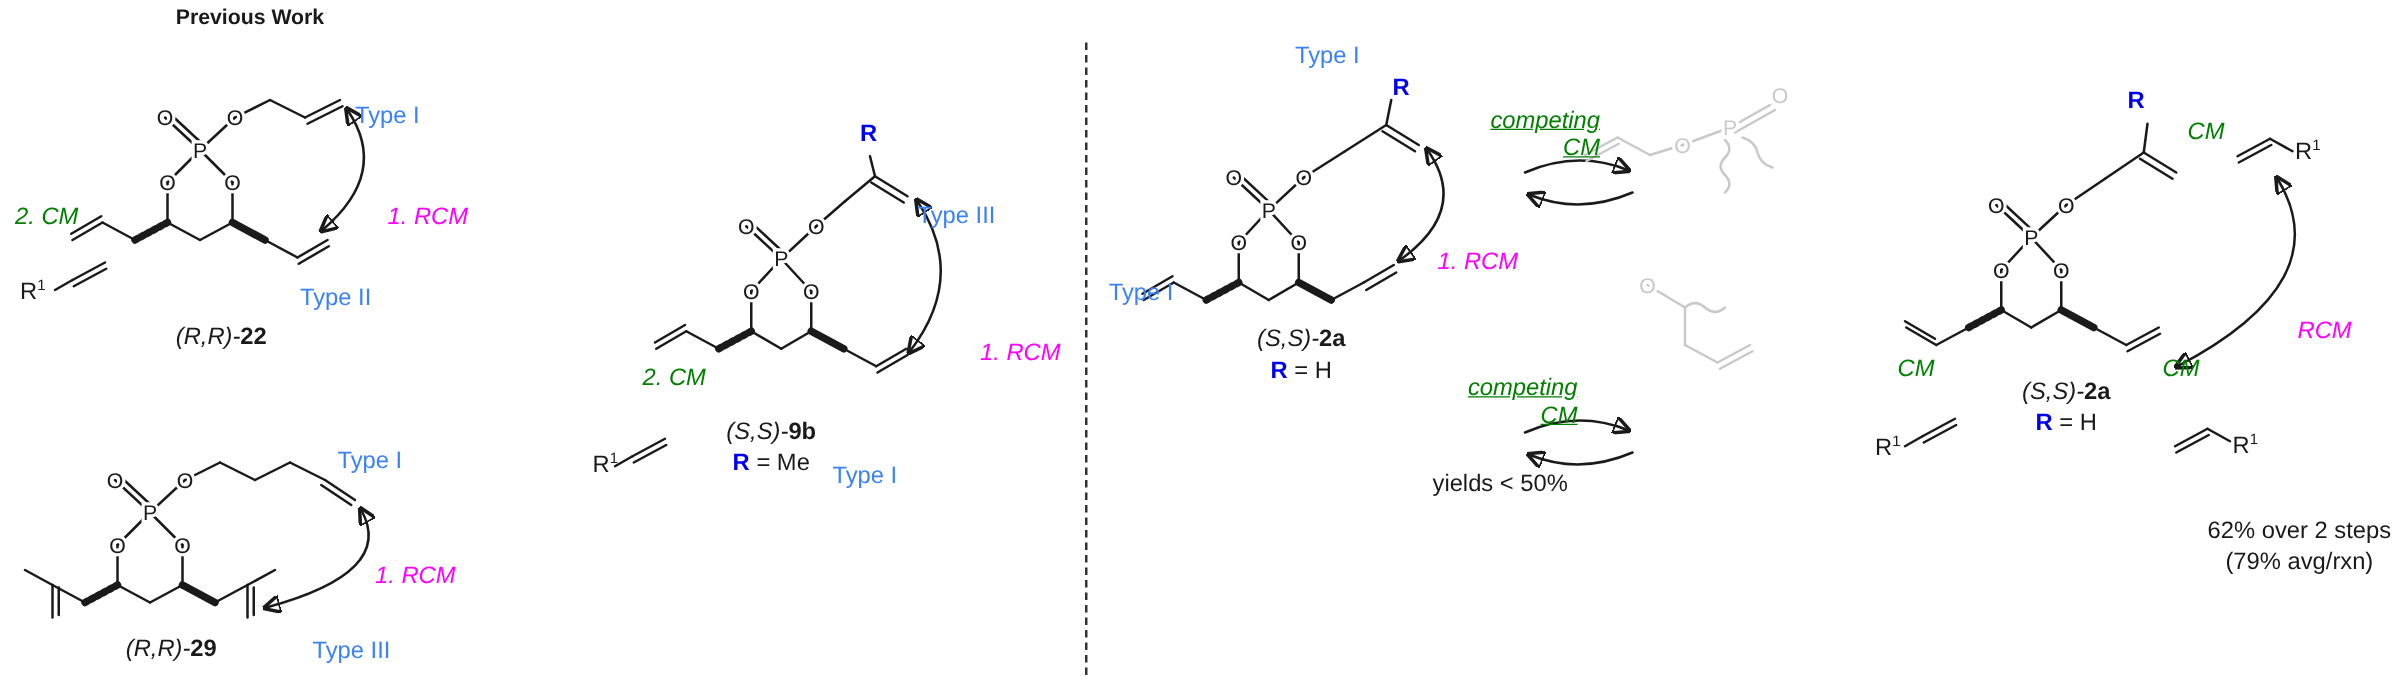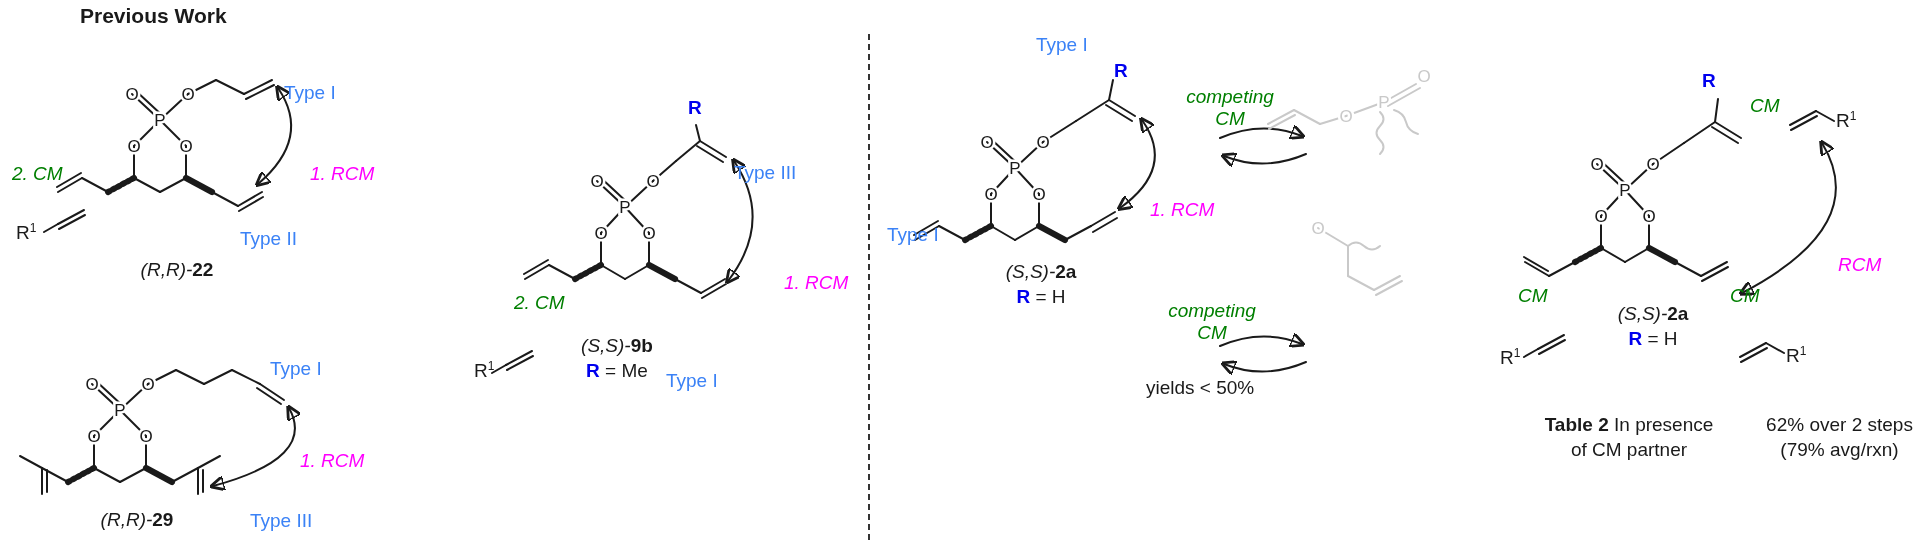--- a/index.html
+++ b/index.html
@@ -11,26 +11,26 @@
   svg .hash{stroke-width:6;stroke-dasharray:2 3.5;}
   svg text{font-family:"Liberation Sans",sans-serif;font-size:17px;text-anchor:middle;
            fill:#1a1a1a;stroke:#fff;stroke-width:5px;paint-order:stroke;}
   svg .ghost line,svg .ghost path{stroke:#c9c9c9;}
   svg .ghost text{fill:#c9c9c9;}
   .lbl{position:absolute;font-size:19px;line-height:1.15;white-space:nowrap;}
   .type{color:#3b82f6;}
   .magenta{color:#ff00ff;font-style:italic;}
   .green{color:#007f00;font-style:italic;}
   .rblue{color:#0000ee;font-weight:bold;}
-  .center{text-align:center;white-space:normal;}
+  .center{text-align:right;white-space:normal;text-decoration:underline;}
   .block{display:block;}
   .caption{position:absolute;font-size:19px;text-align:center;line-height:1.25;}
   .caption .stereo{font-style:italic;}
   .caption b{font-weight:bold;}
-  .hdr{position:absolute;font-size:21px;}
+  .hdr{position:absolute;font-size:17px;text-align:center;}
   .hdr.b{font-weight:bold;}
   .hdr.i{font-style:italic;}
   .tcap{position:absolute;font-size:19px;text-align:center;line-height:1.3;}
   .twbox{position:absolute;border:2px solid #222;padding:7px 16px;font-size:20px;background:#fff;white-space:nowrap;}
   .divider{position:absolute;width:0;border-left:2px dashed #333;}
   .r1 sup{font-size:12px;}
 </style>
 </head>
 <body>
 
@@ -307,19 +307,18 @@
   <div class="lbl rblue" style="left:1702px;top:70px">R</div>
   <div class="lbl green" style="left:1750px;top:95px">CM</div>
   <div class="lbl r1" style="left:1836px;top:110px"><span>R</span><sup>1</sup></div>
   <div class="lbl magenta" style="left:1838px;top:254px">RCM</div>
   <div class="lbl green" style="left:1518px;top:285px">CM</div>
   <div class="lbl green" style="left:1730px;top:285px">CM</div>
   <div class="caption" style="left:1588px;top:302px;width:130px"><span class="stereo">(S,S)-</span><b>2a</b></div>
   <div class="caption" style="left:1588px;top:327px;width:130px"><span class="rblue">R</span><span> = H</span></div>
   <div class="lbl r1" style="left:1500px;top:347px"><span>R</span><sup>1</sup></div>
   <div class="lbl r1" style="left:1786px;top:345px"><span>R</span><sup>1</sup></div>
-  <div class="tcap" style="left:1536px;top:413px;width:186px"><b>Table 2</b><span> In presence of CM partner</span></div>
   <div class="tcap" style="left:1742px;top:413px;width:195px">
       <span class="block">62% over 2 steps</span>
       <span class="block">(79% avg/rxn)</span>
     </div>
 
 </div>
 
 </body></html>

